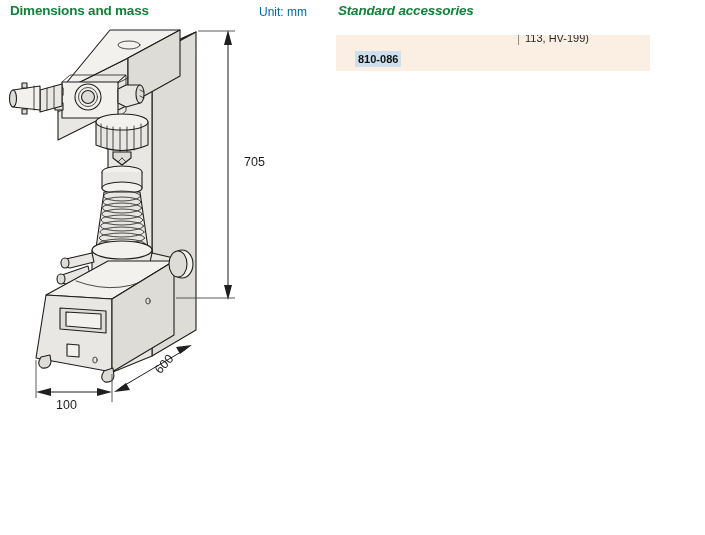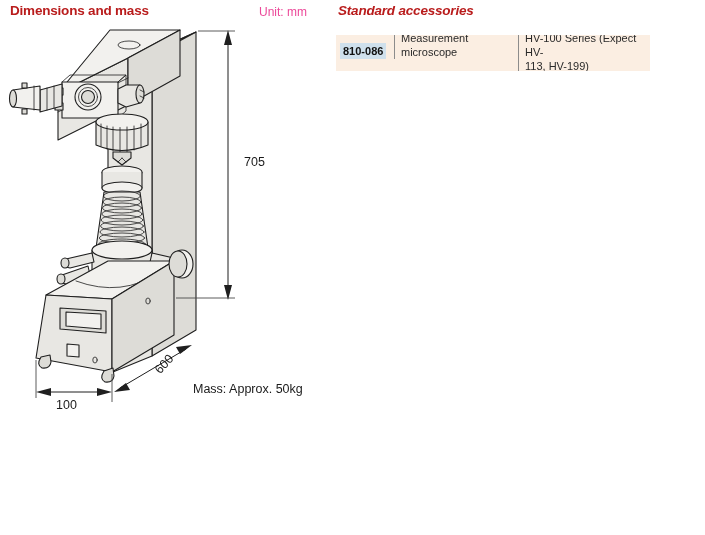--- a/index.html
+++ b/index.html
@@ -15,32 +15,32 @@
     font-family: "Liberation Sans", sans-serif;
     color: #1a1a1a;
   }
 
   
   .section-title {
     position: absolute;
     font-size: 13.5px;
     font-weight: bold;
     letter-spacing: -0.2px;
-    color: #b91c1c;
+    color: #15803d;
     white-space: nowrap;
   }
   #dimensions-title { left: 10px; top: 3px; }
   #accessories-title { left: 338px; top: 3px; font-style: italic; }
 
   .unit-note {
     position: absolute;
     left: 259px;
     top: 5px;
     font-size: 12px;
-    color: #ec4899;
+    color: #0369a1;
     white-space: nowrap;
   }
 
   
   #accessories-table {
     position: absolute;
     left: 336px;
     top: 35px;
     width: 314px;
     height: 36px;
@@ -57,23 +57,23 @@
   .acc-cell {
     font-size: 11px;
     line-height: 14px;
     color: #2a2a2a;
     padding: 4px 6px 0 6px;
     box-sizing: border-box;
   }
   .acc-cell.partno {
     width: 58px;
     flex: 0 0 58px;
-    padding-left: 4px;
+    padding-left: 19px;
     display: flex;
-    align-items: center;
+    align-items: flex-end;
     height: 100%;
   }
   .partno-badge {
     display: inline-block;
     font-size: 11px;
     font-weight: bold;
     color: #111111;
     background: #cfe0ec;
     padding: 1px 3px;
     white-space: nowrap;
@@ -123,24 +123,22 @@
 <div class="unit-note">Unit: mm</div>
 
 <div class="section-title" id="accessories-title">Standard accessories</div>
 
 <div id="accessories-table">
   <div class="acc-row">
     <div class="acc-cell partno">
       <span class="partno-badge">810-086</span>
     </div>
     <div class="acc-cell name">
-      <div>Measurement microscope</div>
     </div>
     <div class="acc-cell remark">
-      <div>HV-100 Series (Expect HV-</div>
       <div>113, HV-199)</div>
     </div>
   </div>
 </div>
 
 <div id="machine-drawing">
   <svg width="340" height="430" viewBox="0 0 340 430">
     <defs>
       <style type="text/css">
         .ln   { stroke:#1f1f1f; stroke-width:1.1; fill:none; stroke-linejoin:round; stroke-linecap:round; }
@@ -273,14 +271,13 @@
 
     <path class="dimln" d="M120,388 L186,349"></path>
     <polygon fill="#1f1f1f" points="114,392 130,390 126,383"></polygon>
     <polygon fill="#1f1f1f" points="192,345 176,347 180,354"></polygon>
   </svg>
 
   
   <div class="dim-label" id="label-705">705</div>
   <div class="dim-label" id="label-200">100</div>
   <div class="dim-label" id="label-600">600</div>
-  <div class="dim-label" id="label-mass">Mass: Approx. 50kg</div>
 </div>
 
 </body></html>

